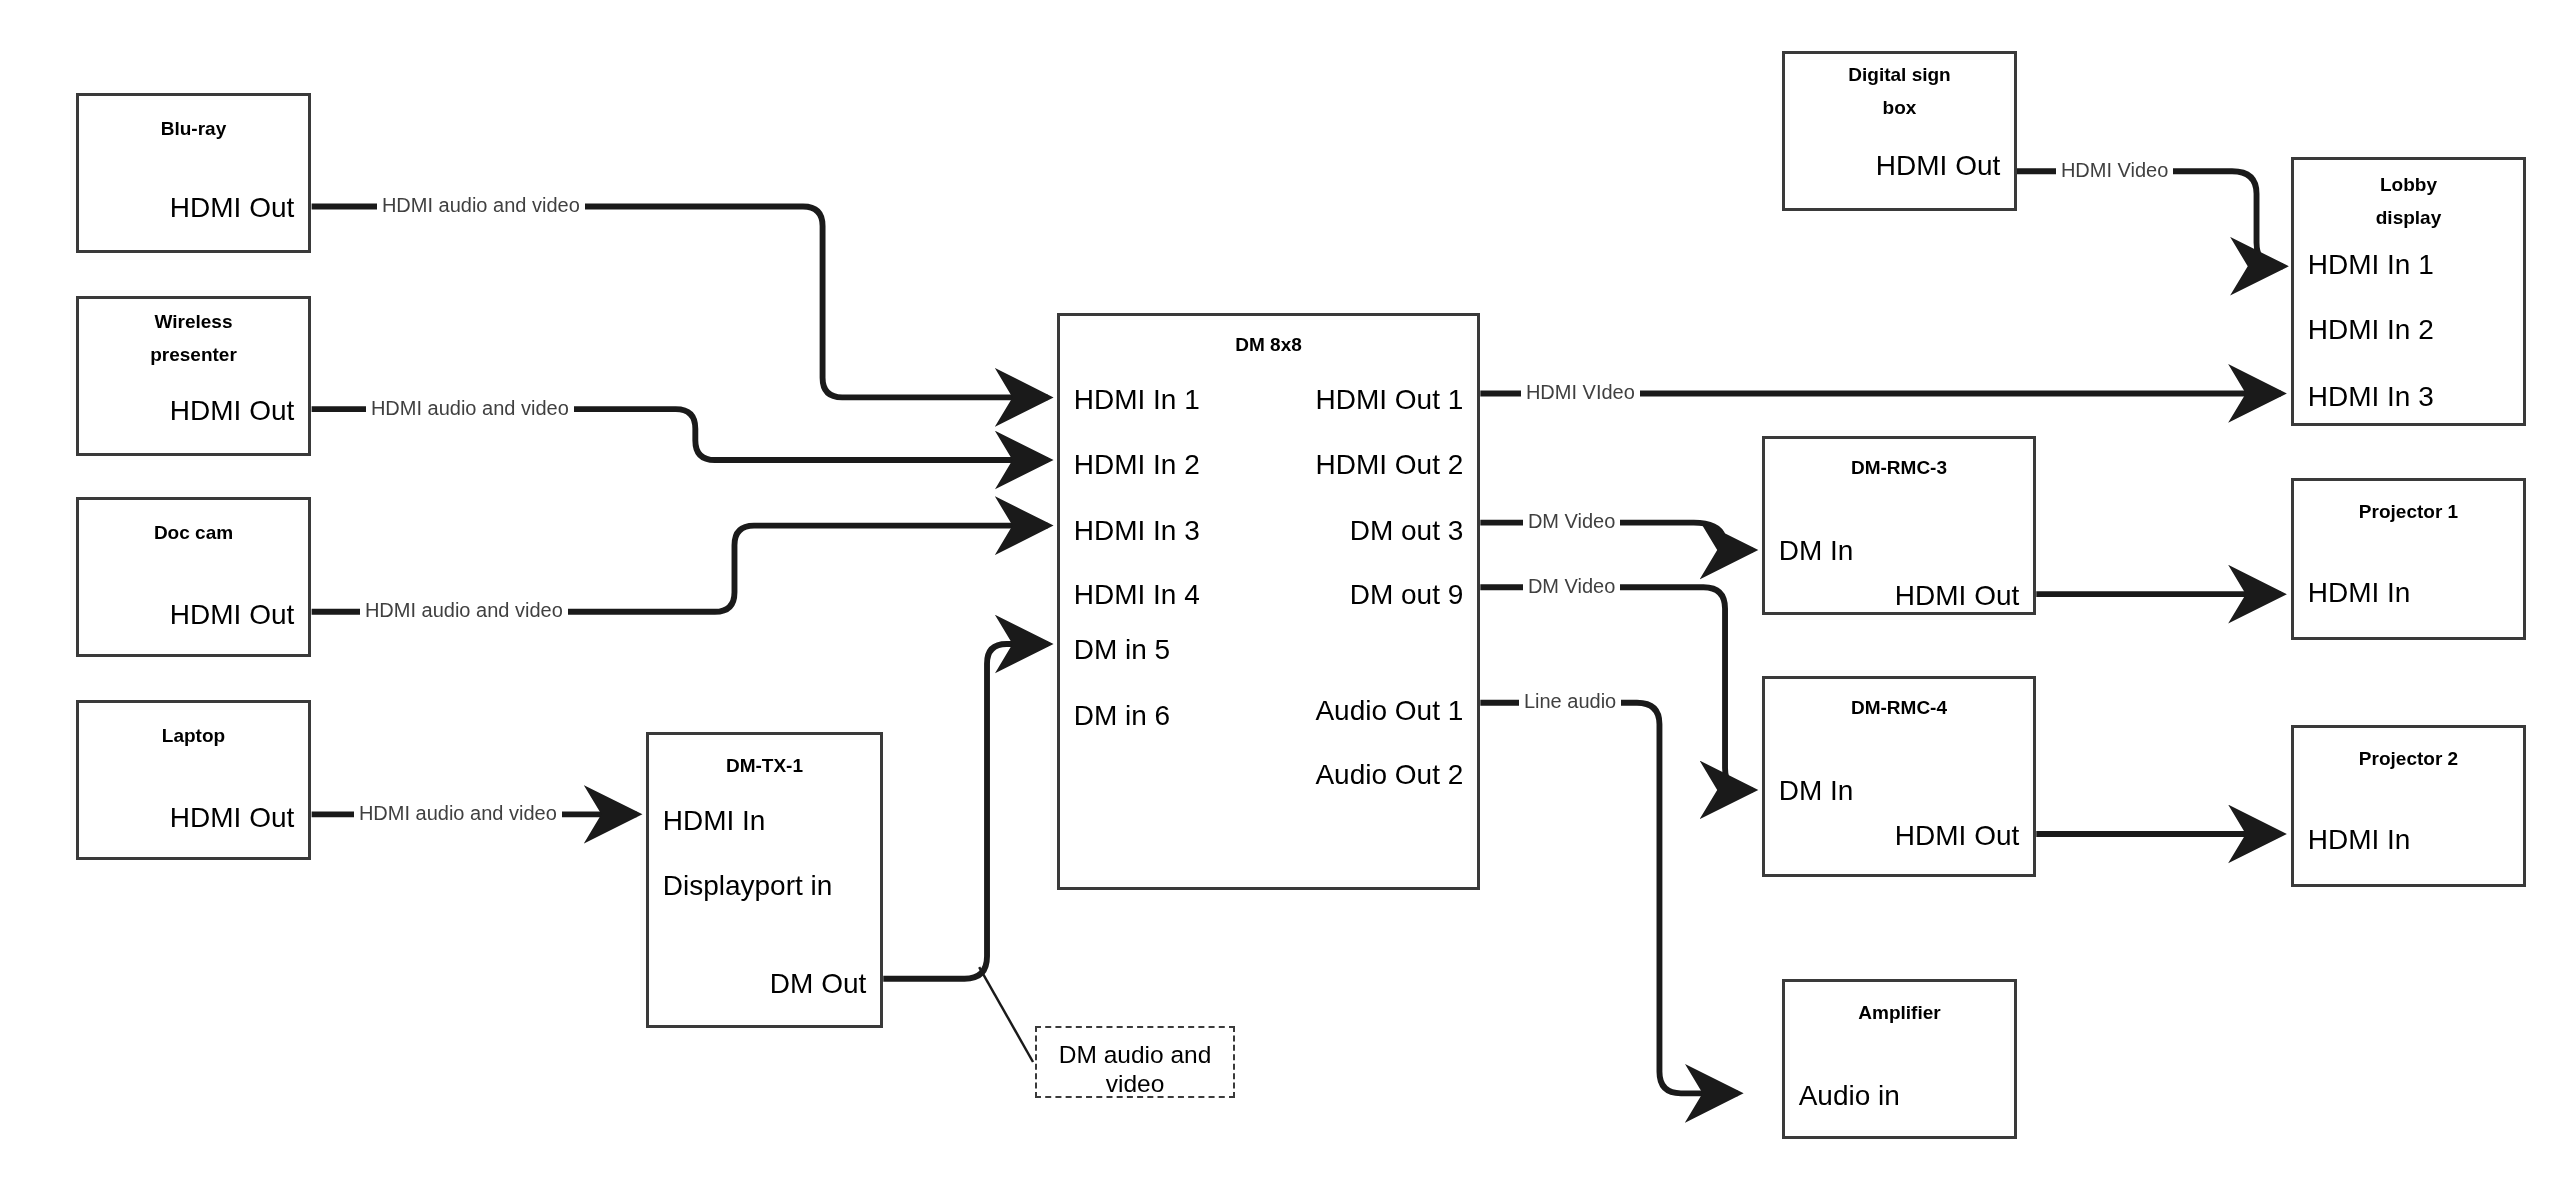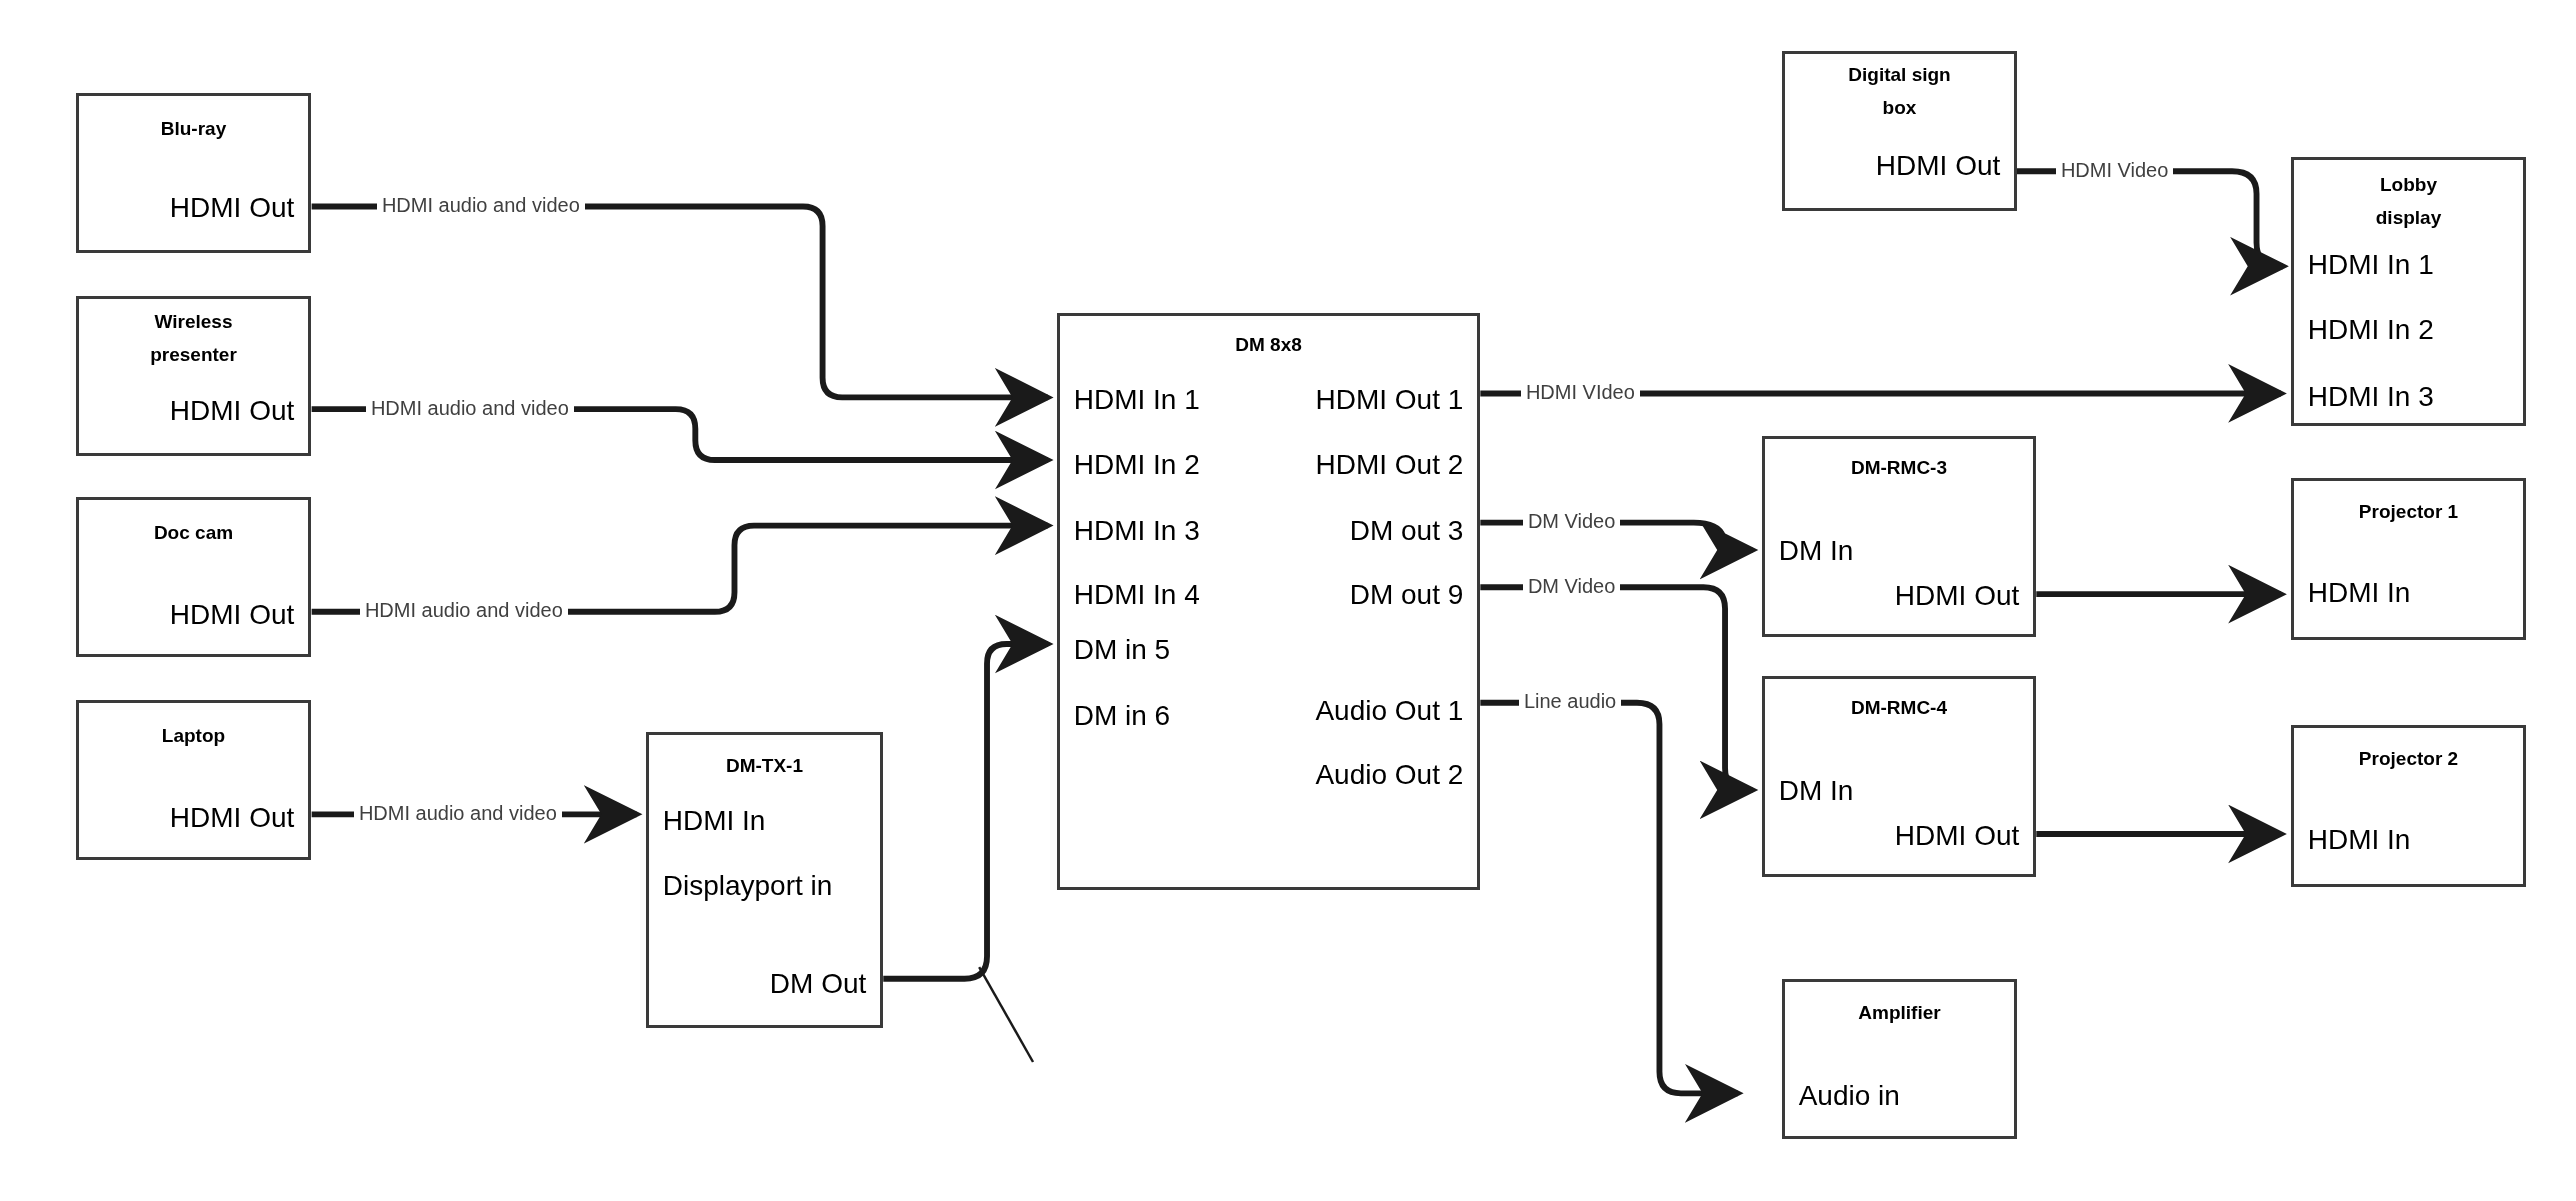--- a/index.html
+++ b/index.html
@@ -174,21 +174,21 @@
   </div>
 
   <div class="node" style="left:2291px; top:157px; width:235px; height:269px;">
     <div class="node-title" style="top:13.7px;">Lobby</div>
     <div class="node-title" style="top:47px;">display</div>
     <div class="port left" style="left:13.7px; top:91px;">HDMI In 1</div>
     <div class="port left" style="left:13.7px; top:156px;">HDMI In 2</div>
     <div class="port left" style="left:13.7px; top:223px;">HDMI In 3</div>
   </div>
 
-  <div class="node" style="left:1762px; top:436px; width:274px; height:201px;">
+  <div class="node" style="left:1762px; top:436px; width:274px; height:179px;">
     <div class="node-title" style="top:17.6px;">DM-RMC-3</div>
     <div class="port left" style="left:13.7px; top:98px;">DM In</div>
     <div class="port right" style="right:13.7px; left:9.8px; top:143px;">HDMI Out</div>
   </div>
 
   <div class="node" style="left:1762px; top:676px; width:274px; height:201px;">
     <div class="node-title" style="top:17.6px;">DM-RMC-4</div>
     <div class="port left" style="left:13.7px; top:98px;">DM In</div>
     <div class="port right" style="right:13.7px; left:9.8px; top:143px;">HDMI Out</div>
   </div>
@@ -201,15 +201,19 @@
   <div class="node" style="left:2291px; top:725px; width:235px; height:162px;">
     <div class="node-title" style="top:19.6px;">Projector 2</div>
     <div class="port left" style="left:13.7px; top:98px;">HDMI In</div>
   </div>
 
   <div class="node" style="left:1782px; top:979px; width:235px; height:160px;">
     <div class="node-title" style="top:19.6px;">Amplifier</div>
     <div class="port left" style="left:13.7px; top:100px;">Audio in</div>
   </div>
 
+  <div class="node note" style="left:1035px; top:1026px; width:200px; height:72px;">
+    <div class="note-text" style="top:11.7px;">DM audio and</div>
+    <div class="note-text" style="top:41px;">video</div>
+  </div>
 
 </div>
 
 
 </body></html>

